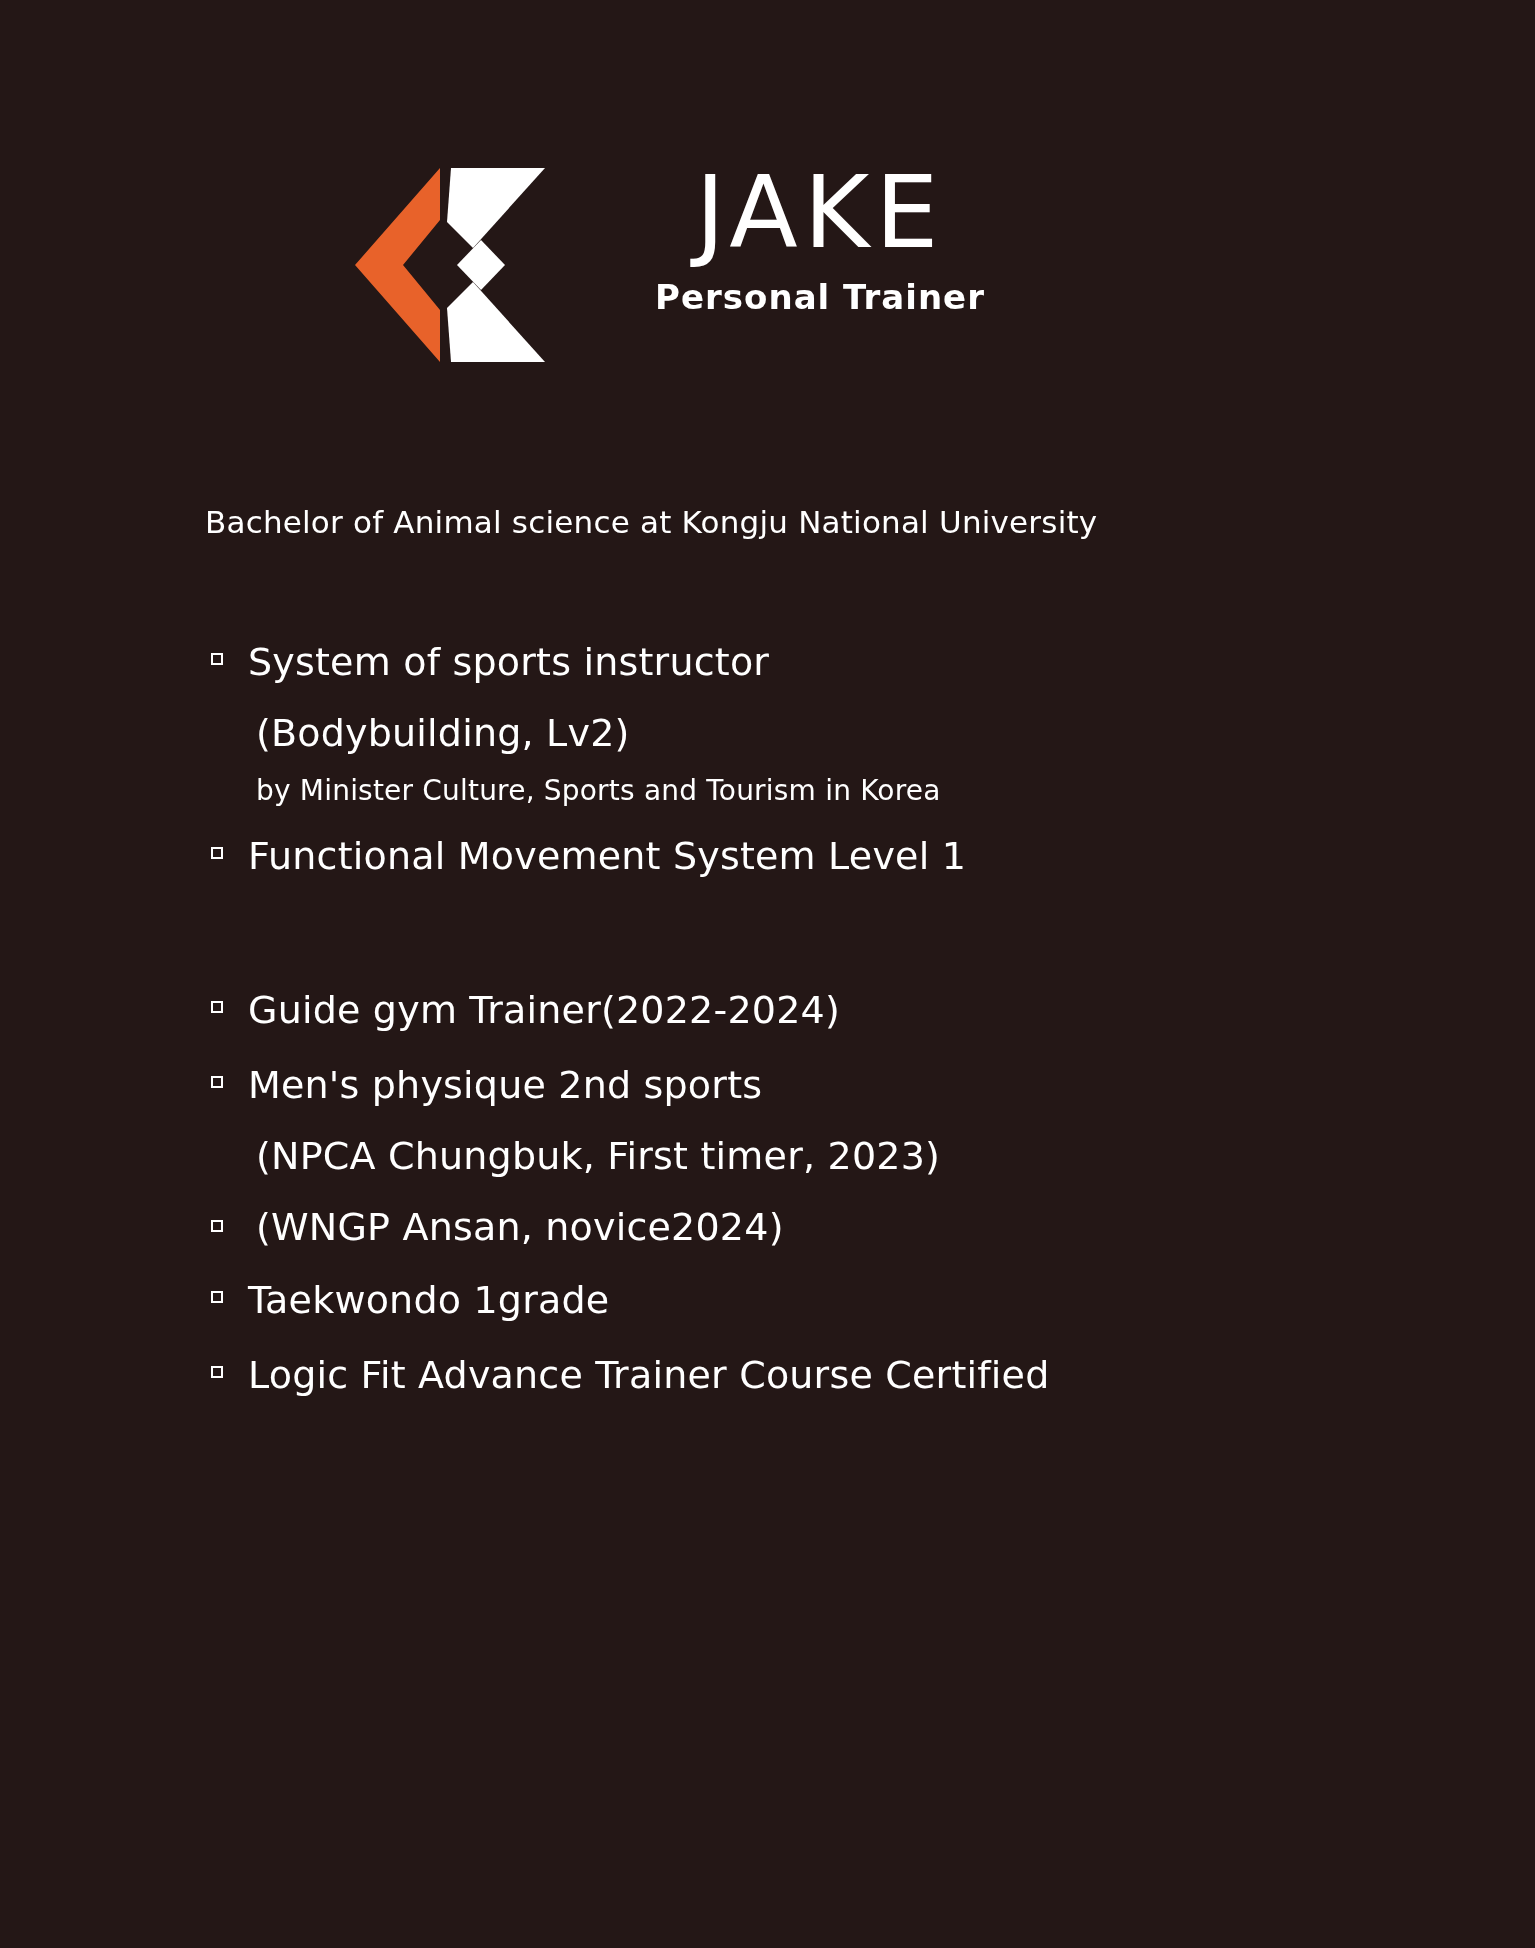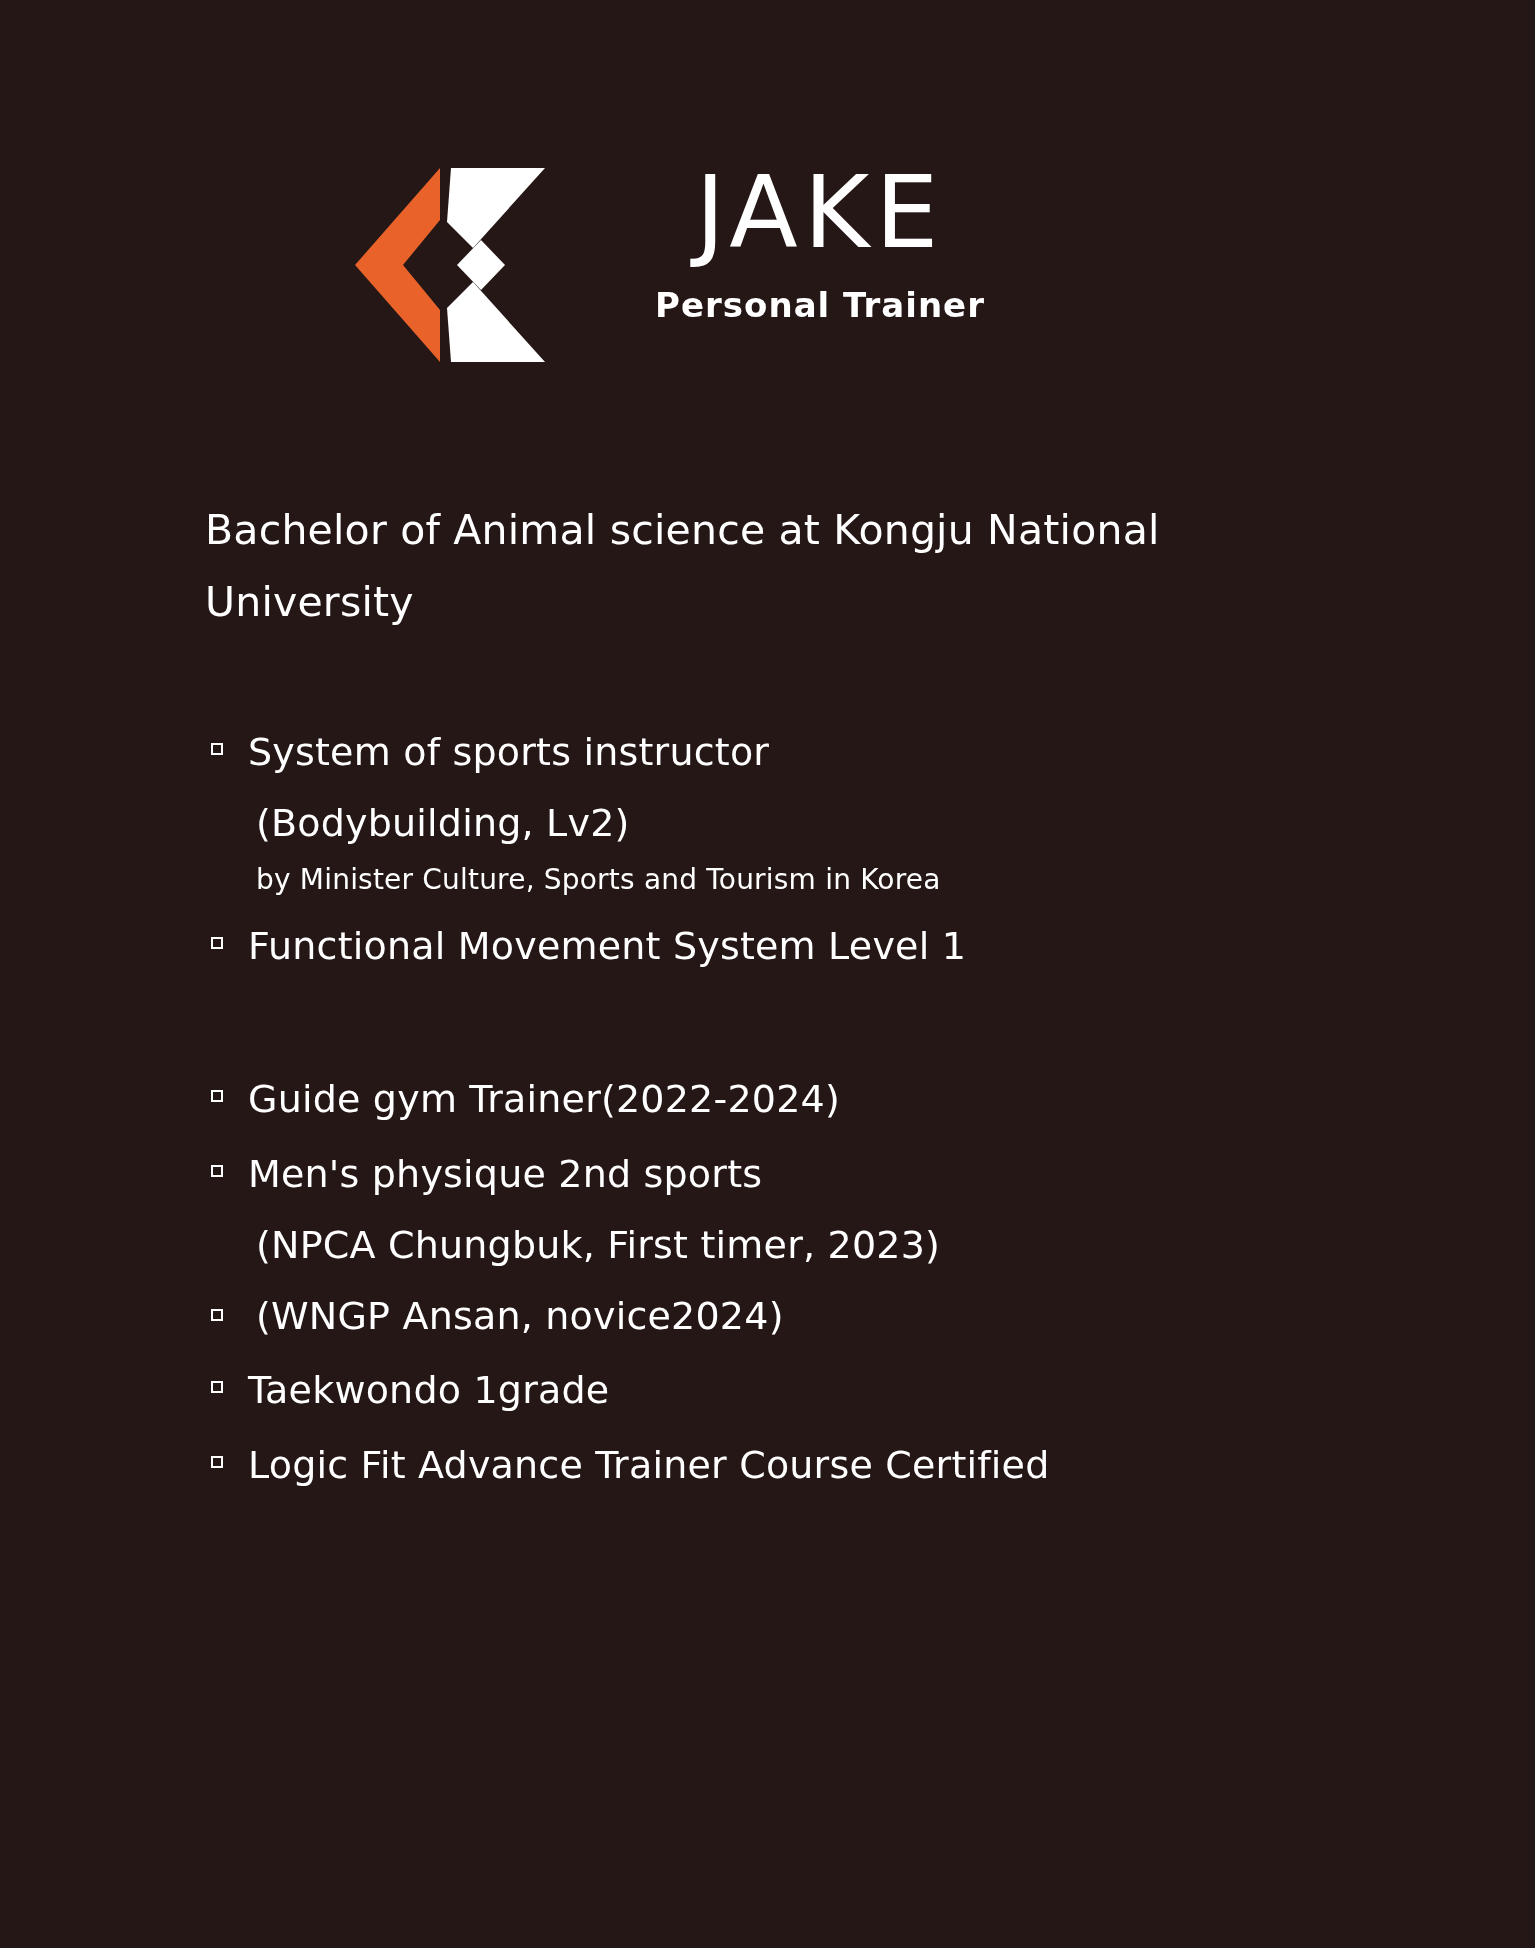--- a/index.html
+++ b/index.html
@@ -58,33 +58,33 @@
     color: #ffffff;
     margin: 0;
   }
 
   .brand-sub {
     font-family: "DejaVu Sans", sans-serif;
     font-weight: bold;
     font-size: 34px;
     letter-spacing: 1px;
     color: #ffffff;
-    margin-top: 20px;
+    margin-top: 12px;
   }
 
   
   .content {
     position: absolute;
     left: 205px;
     top: 495px;
     width: 1200px;
   }
 
   .headline {
-    font-size: 41px;
+    font-size: 31px;
     line-height: 1.75;
     font-weight: 400;
     color: #ffffff;
     max-width: 1060px;
     letter-spacing: 0.2px;
   }
 
   .spacer-lg { height: 86px; }
   .spacer-md { height: 78px; }
 

